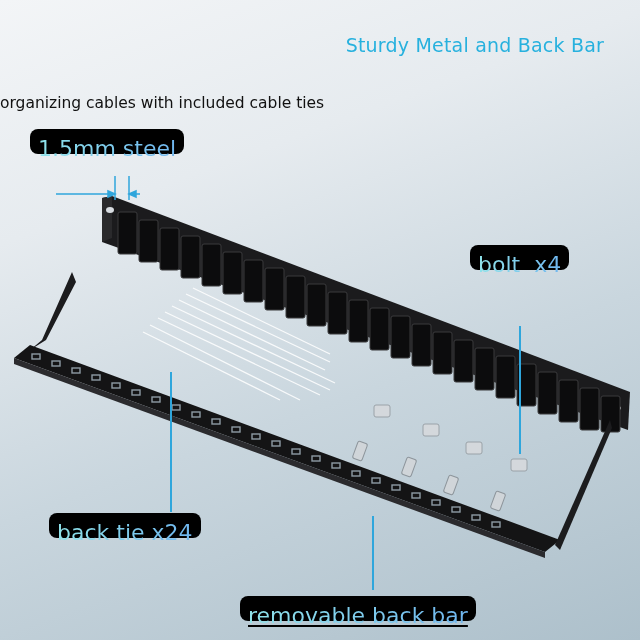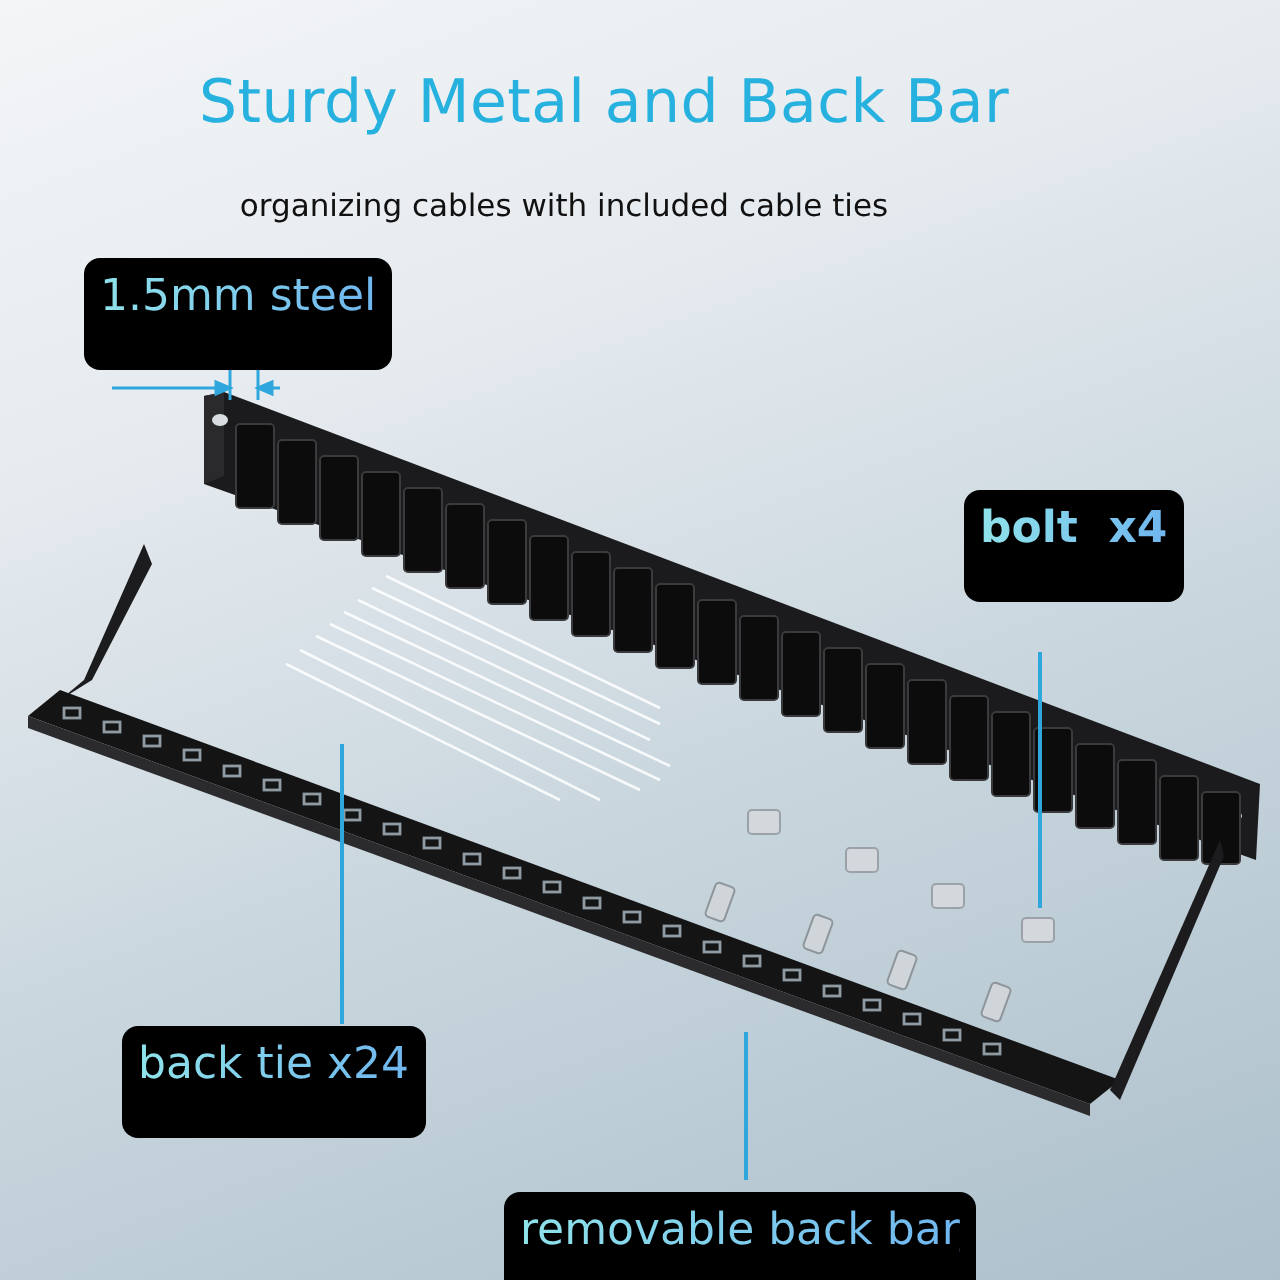--- a/index.html
+++ b/index.html
@@ -2,32 +2,31 @@
 <html><head>
 <meta charset="utf-8">
 <style>
   html, body { margin:0; padding:0; }
   body { width:640px; height:640px; overflow:hidden; font-family:"DejaVu Sans", sans-serif; }
   .canvas {
     position:relative; width:640px; height:640px; overflow:hidden;
     background: linear-gradient(160deg, #f3f5f7 0%, #e6ebef 28%, #c9d6de 60%, #adc0cb 100%);
   }
   .title {
-    position:absolute; top:34px; left:0; width:604px; text-align:center;
-    font-size:30px; color:#27b1de; letter-spacing:0.2px;
+    position:absolute; top:34px; left:0; width:604px; text-align:right;
+    font-size:19px; color:#27b1de; letter-spacing:0.2px;
   }
   .subtitle {
-    position:absolute; top:94px; left:0; width:564px; text-align:center;
+    position:absolute; top:94px; left:0; width:564px; text-align:left;
     font-size:15.5px; color:#111;
   }
   .callout {
     position:absolute; background:#000; border-radius:8px;
-    font-size:22px; padding:0 8px; height:56px; line-height:40px;
+    font-size:22px; padding:0 8px; height:25px; line-height:40px;
     white-space:nowrap;
-    margin-left:12px;
   }
   .callout span {
     background: linear-gradient(90deg, #8fe3ea 0%, #6fb6ef 100%);
     -webkit-background-clip:text; background-clip:text; color:transparent;
   }
   .line { position:absolute; background:#2fa6dc; }
   svg.product { position:absolute; left:0; top:0; }
 </style>
 </head>
 <body>
@@ -141,21 +140,21 @@
     </g>
   </svg>
 
   <div class="line" style="left:519px;top:326px;width:1.5px;height:128px;"></div>
   <div class="line" style="left:170px;top:372px;width:1.5px;height:140px;"></div>
   <div class="line" style="left:372px;top:516px;width:1.5px;height:74px;"></div>
 
   <div class="callout" style="left:30px;top:129px;">
     <span>1.5mm steel</span>
   </div>
-  <div class="callout" style="left:470px;top:245px;font-weight:bold;">
+  <div class="callout" style="left:470px;top:245px;">
     <span style="white-space:pre;">bolt  x4</span>
   </div>
   <div class="callout" style="left:49px;top:513px;">
     <span>back tie x24</span>
   </div>
   <div class="callout" style="left:240px;top:596px;text-decoration:underline;">
     <span>removable back bar</span>
   </div>
 
 </div>

